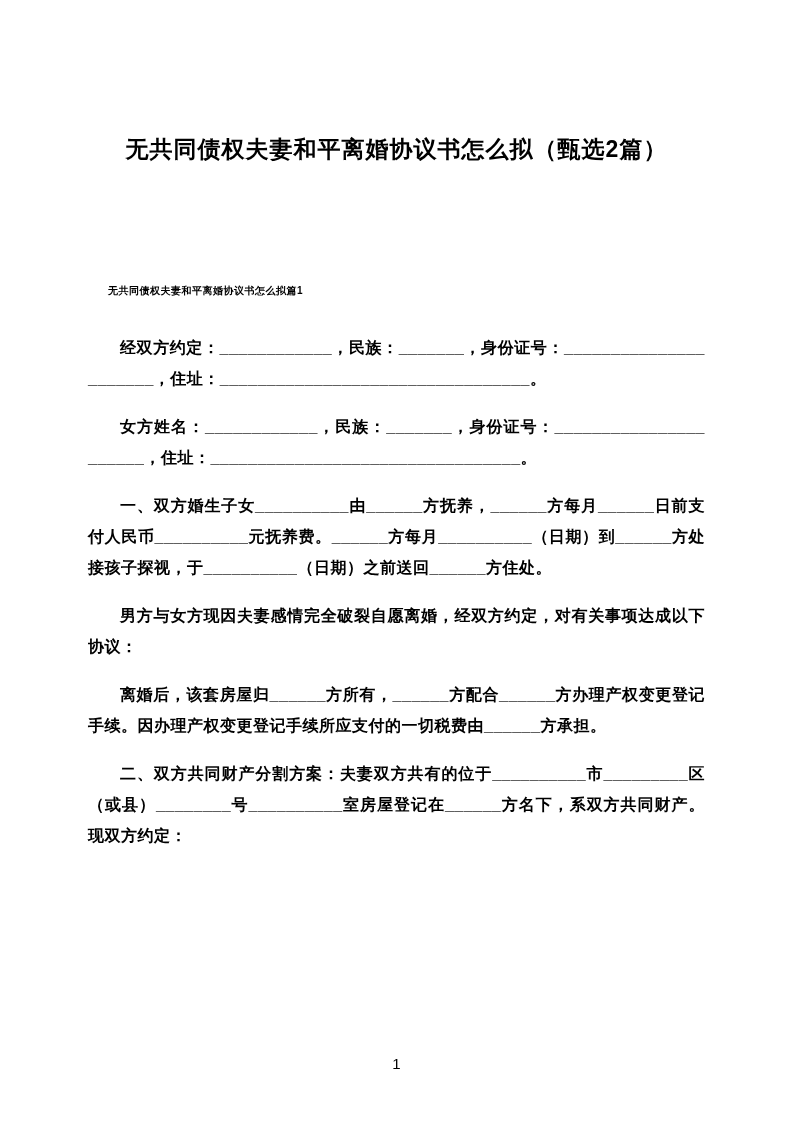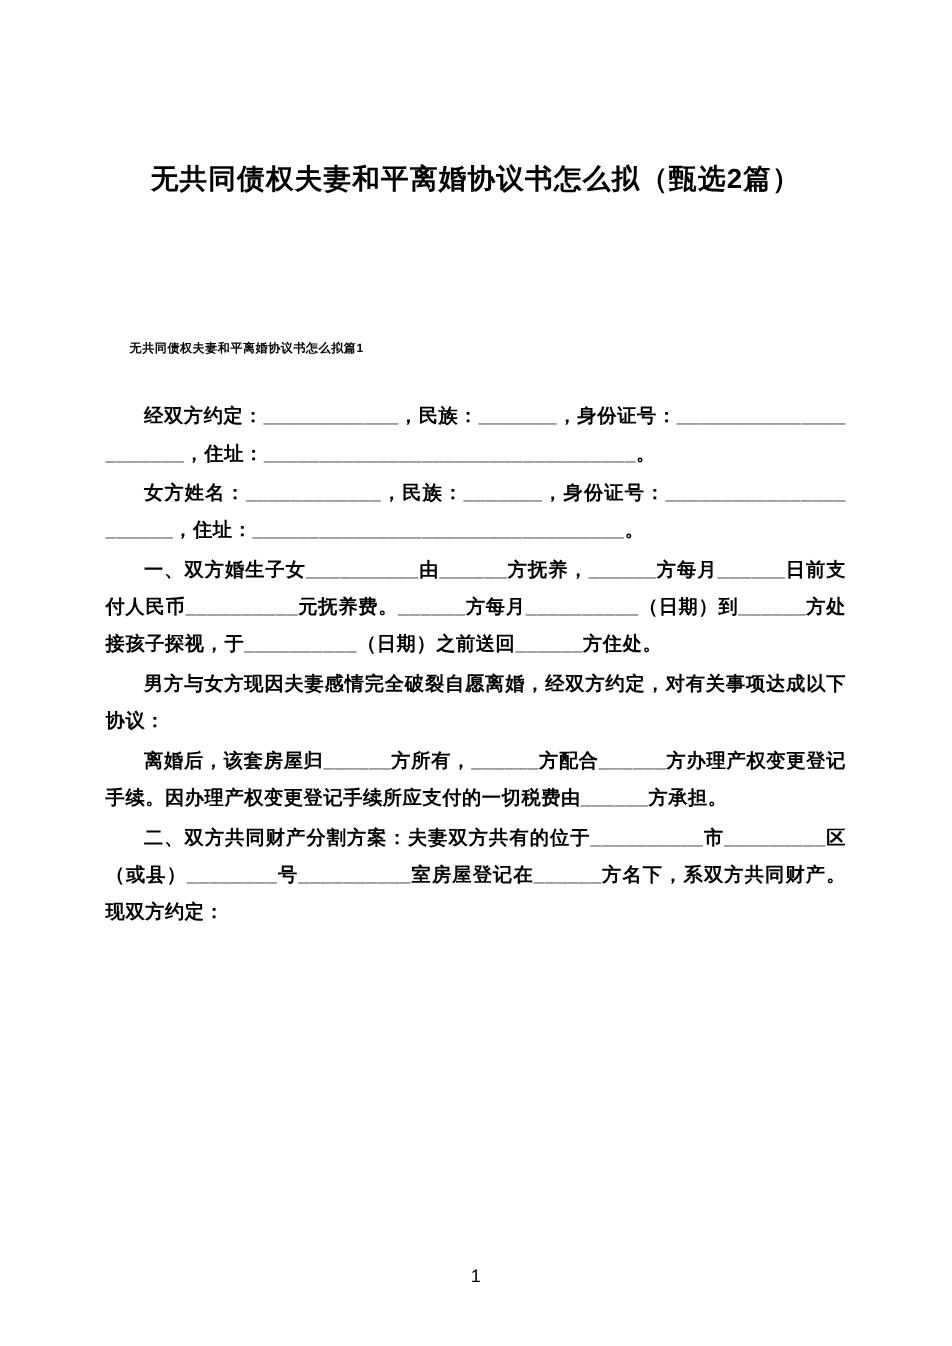--- a/index.html
+++ b/index.html
@@ -32,21 +32,21 @@
     text-indent: 2em;
     margin-top: 110px;
     letter-spacing: 0.5px;
   }
   .para {
     font-size: 16px;
     font-weight: 600;
     line-height: 31px;
     text-indent: 2em;
     text-align: justify;
-    margin-top: 2px;
+    margin-top: 17px;
     letter-spacing: 0.5px;
     word-break: break-all;
   }
   .para.first {
     margin-top: 26px;
   }
   .page-number {
     position: absolute;
     bottom: 50px;
     left: 0;

